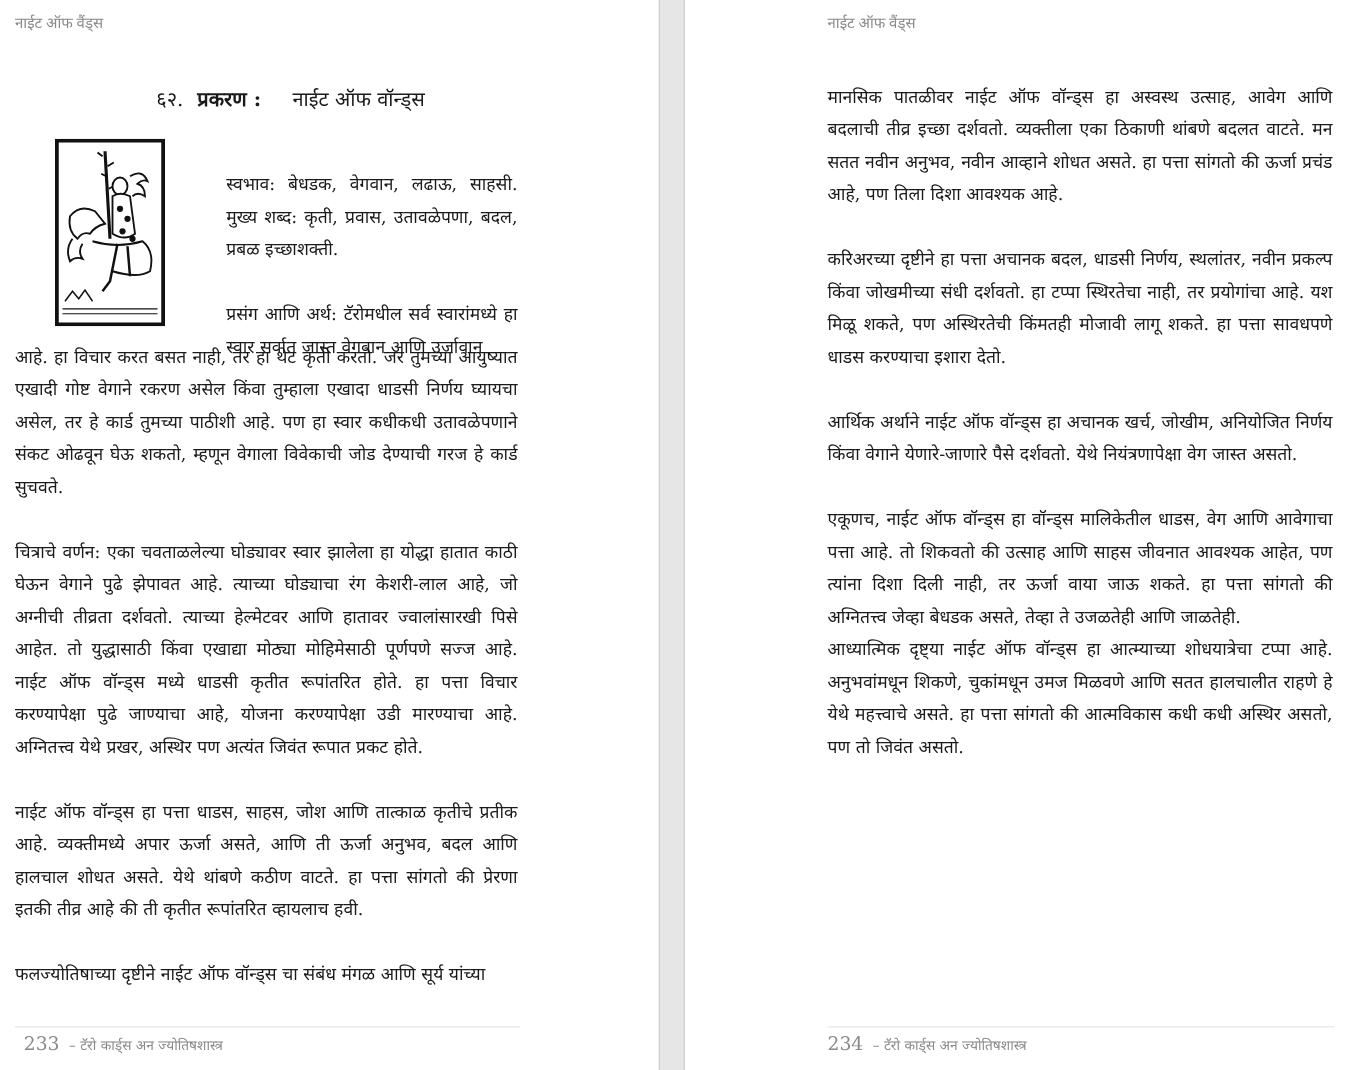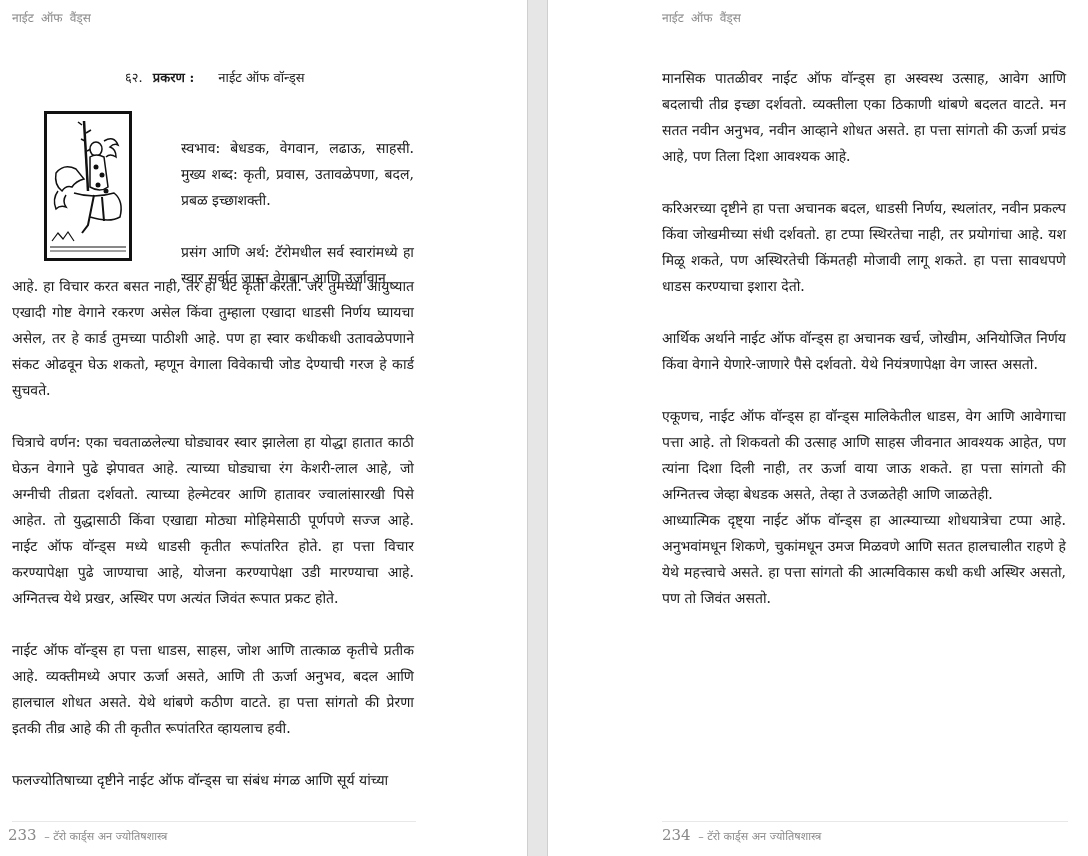--- a/index.html
+++ b/index.html
@@ -5,40 +5,40 @@
   html, body { margin:0; padding:0; }
   body {
     width:1088px; height:856px; overflow:hidden; background:#ffffff;
     font-family: "DejaVu Serif", "Liberation Serif", serif;
     color:#1a1a1a; position:relative;
   }
   .page { position:absolute; top:0; height:856px; background:#ffffff; }
   .page-left { left:0; width:527px; }
   .gutter { position:absolute; left:527px; top:0; width:21px; height:856px; background:#e6e6e6; border-left:1px solid #cfcfcf; border-right:1px solid #cfcfcf; box-sizing:border-box; }
   .page-right { left:548px; width:540px; }
-  .running-head { position:absolute; top:9px; font-size:12px; color:#8a8a8a; font-family:Liberation Mono, monospace; }
+  .running-head { position:absolute; top:9px; font-size:12px; color:#8a8a8a; font-family:Liberation Serif, serif; }
   .page-left .running-head { left:12px; }
   .page-right .running-head { left:114px; }
-  .chapter-title { position:absolute; top:68px; left:125px; font-size:13px; white-space:nowrap; }
+  .chapter-title { position:absolute; top:68px; left:125px; font-size:16px; white-space:nowrap; }
   .chapter-title .num { margin-right:6px; }
   .chapter-title .label { font-weight:bold; margin-right:20px; }
   .card-img { position:absolute; left:44px; top:111px; width:88px; height:150px; }
   .text { position:absolute; font-size:14px; line-height:26px; text-align:justify; }
   .text p { margin:0 0 26px 0; }
   .text p.tight { margin-bottom:0; }
   .wrap-block { position:absolute; left:181px; top:135px; width:233px; font-size:14px; line-height:26px; text-align:justify; }
   .wrap-block p { margin:0 0 26px 0; }
   .left-body { left:12px; top:273px; width:402px; }
   .right-body { left:114px; top:65px; width:404px; }
   .footer-rule { position:absolute; top:821px; height:1px; background:#e8e8e8; }
   .page-left .footer-rule { left:12px; width:404px; }
   .page-right .footer-rule { left:114px; width:406px; }
   .footer { position:absolute; top:826px; font-size:11px; color:#8a8a8a; white-space:nowrap; font-family:"DejaVu Sans", sans-serif; }
   .footer .pg { font-family:"DejaVu Serif", serif; font-size:15px; margin-right:4px; }
-  .page-left .footer { left:8px; }
+  .page-left .footer { left:19px; }
   .page-right .footer { left:114px; }
 </style>
 </head>
 <body>
 
 <div class="page page-left">
   <div class="running-head">नाईट ऑफ वैंड्स</div>
 
   <div class="chapter-title">
     <span class="num">६२.</span>

